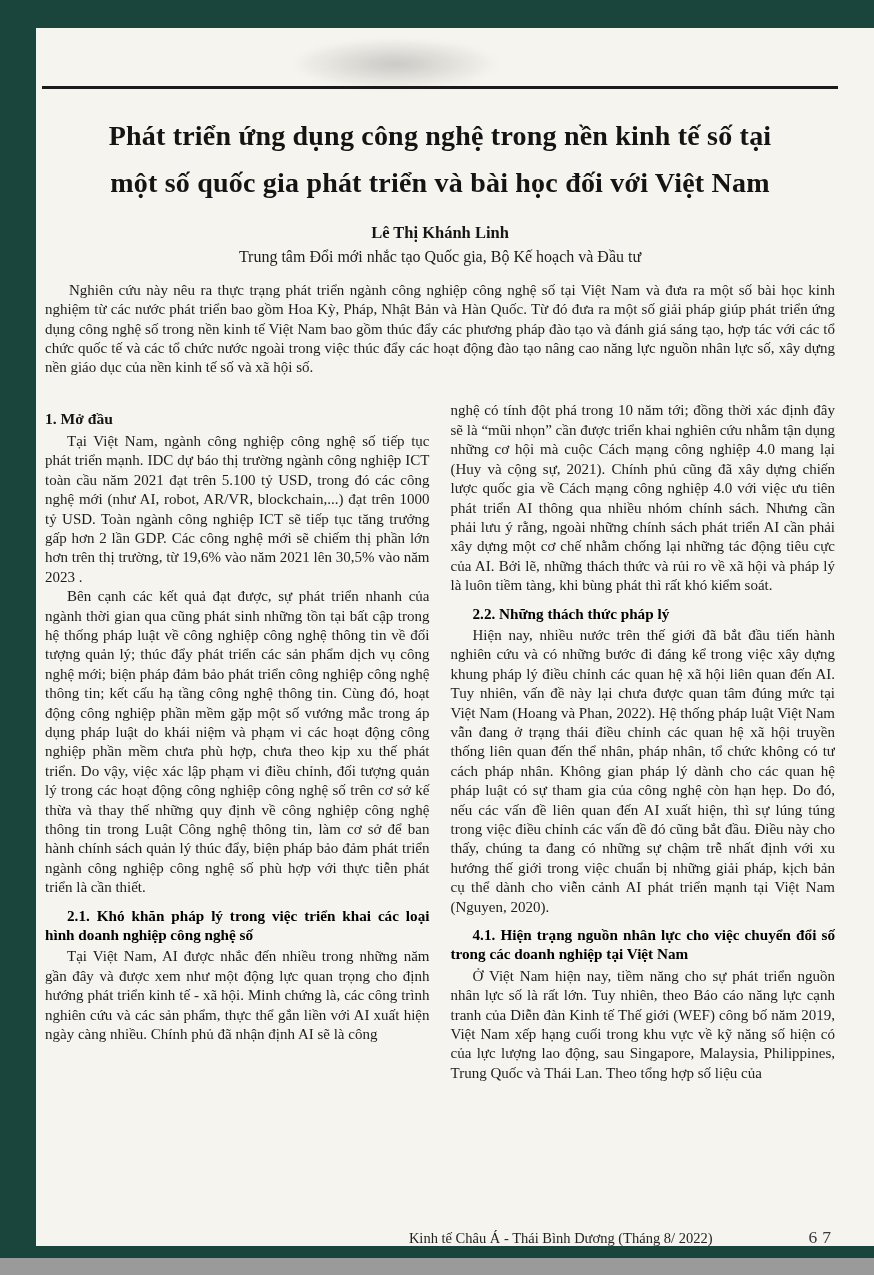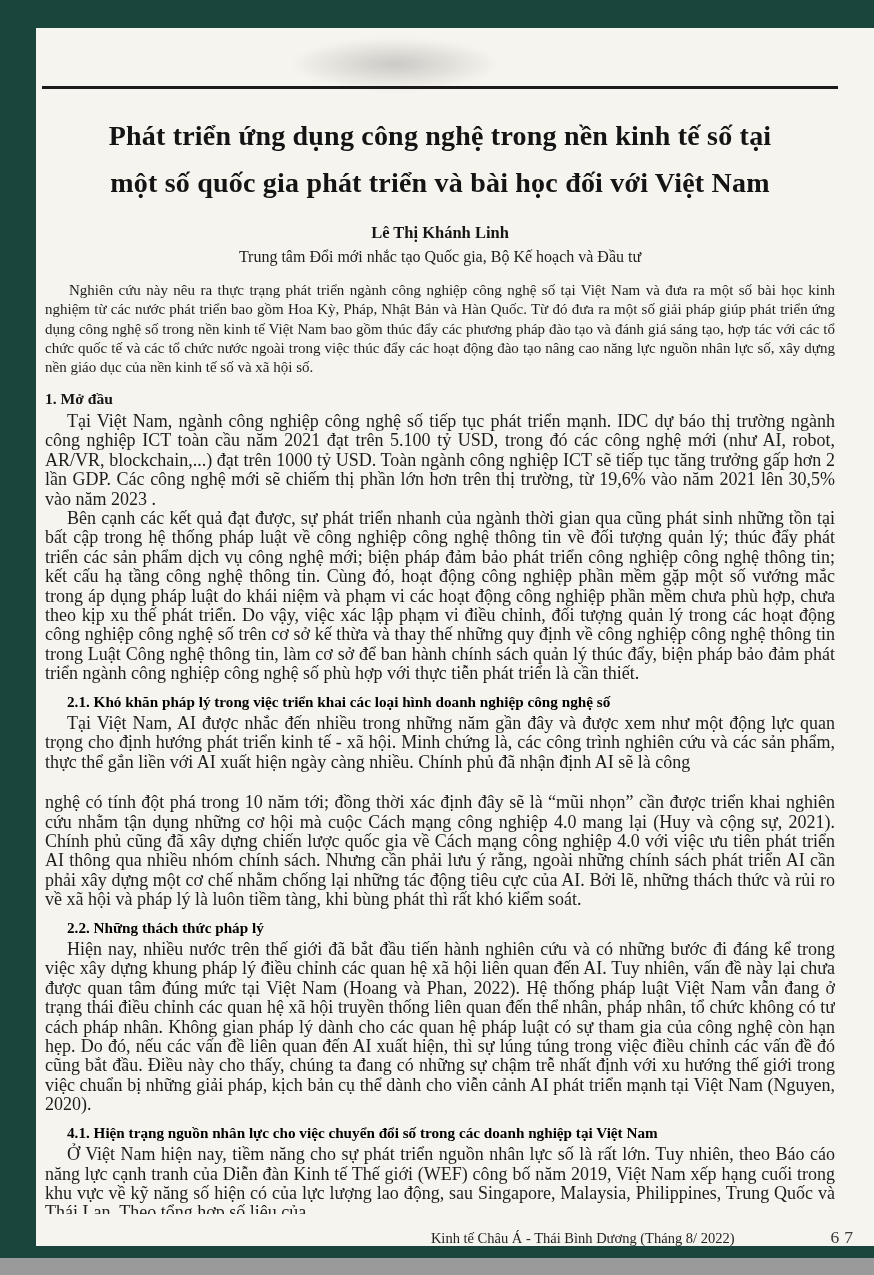--- a/index.html
+++ b/index.html
@@ -12,27 +12,27 @@
   .smudge{position:absolute;top:38px;left:290px;width:210px;height:52px;
     background:radial-gradient(ellipse at center, rgba(110,110,110,.32), rgba(110,110,110,0) 70%);
     filter:blur(2px);}
   .rule{position:absolute;top:86px;left:42px;right:36px;height:3px;background:#1b1b1b;}
   .content{position:absolute;top:100px;left:45px;right:39px;bottom:44px;overflow:hidden;}
   .title{margin:12px 0 0;text-align:center;font-size:28px;font-weight:bold;line-height:47px;letter-spacing:.2px;color:#141414;}
   .title .tline{display:block;}
   .author{margin-top:17px;text-align:center;font-weight:bold;font-size:16.5px;color:#161616;}
   .affiliation{margin-top:5px;text-align:center;font-size:16px;}
   .abstract{margin:15px 0 0;text-align:justify;font-size:15px;line-height:19.3px;text-indent:24px;}
-  .columns{display:flex;gap:21px;margin-top:4px;align-items:flex-start;flex-direction:column;}
+  .columns{display:flex;gap:21px;margin-top:24px;align-items:flex-start;}
   .col{flex:1;min-width:0;}
-  .col p{margin:0;text-align:justify;font-size:18px;line-height:19.4px;text-indent:22px;}
+  .col p{margin:0;text-align:justify;font-size:15px;line-height:19.4px;text-indent:22px;}
   .col p.noindent{text-indent:0;}
   .col h2{margin:8px 0 3px;font-size:15.6px;line-height:19.4px;font-weight:bold;color:#141414;}
   .col h3{margin:8px 0 3px;font-size:15.2px;line-height:19.4px;text-indent:22px;font-weight:bold;text-align:justify;color:#000000;}
-  .footer{position:absolute;top:1227px;left:45px;right:16px;display:flex;justify-content:flex-end;align-items:baseline;font-size:14.5px;color:#232323;}
+  .footer{position:absolute;top:1227px;left:45px;right:38px;display:flex;justify-content:flex-end;align-items:baseline;font-size:14.5px;color:#232323;}
   .journal{margin-right:96px;white-space:nowrap;}
   .pageno{font-size:17.5px;letter-spacing:5px;color:#3a3a3a;}
 </style>
 </head>
 <body>
 
 <div class="page">
   <div class="band band-top"></div>
   <div class="band band-left"></div>
   <div class="band band-bottom"></div>

